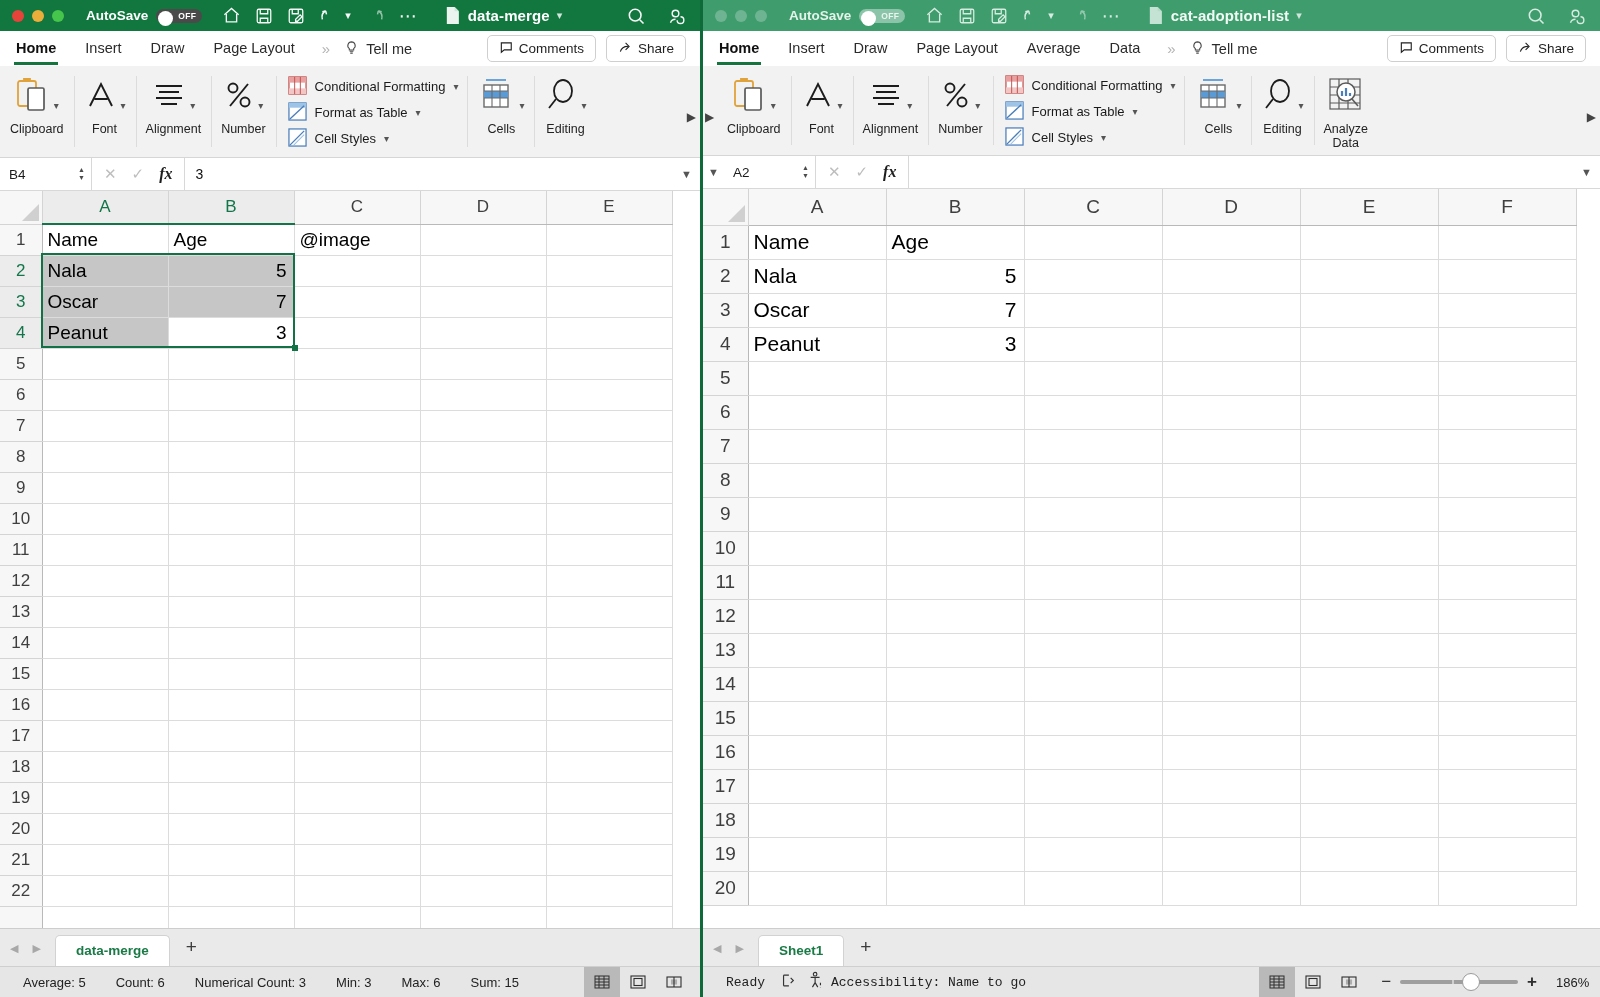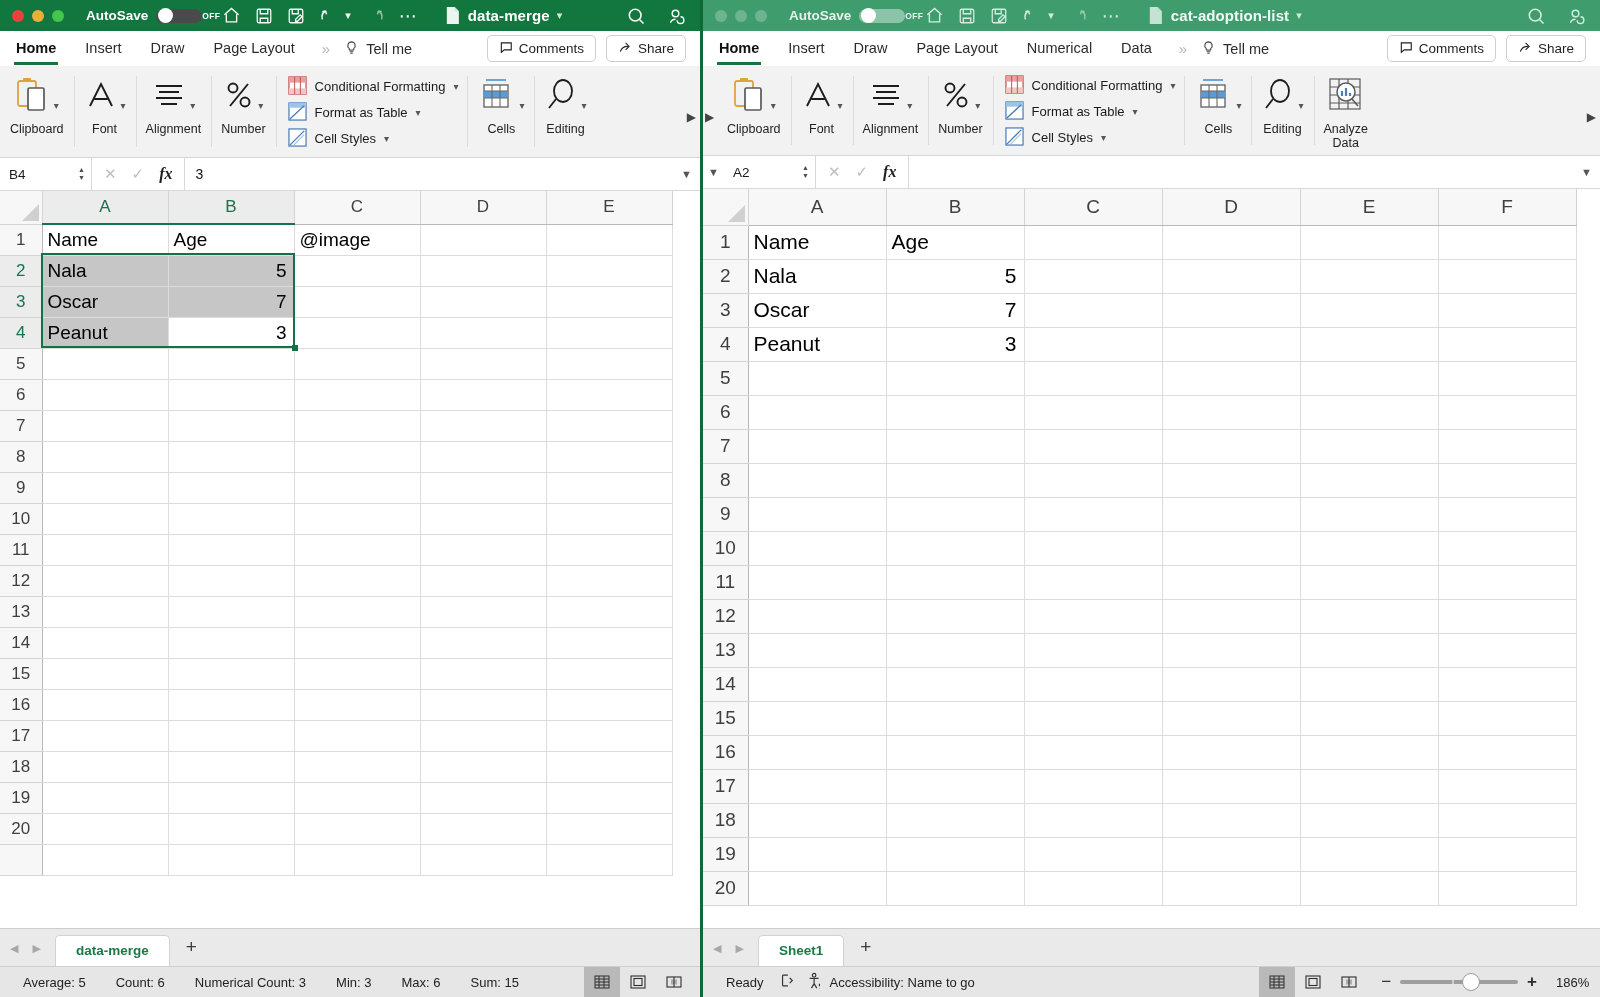--- a/index.html
+++ b/index.html
@@ -23,21 +23,21 @@
 
   .lights { display: flex; gap: 8px; align-items: center; margin-right: 22px; }
   .light { width: 12px; height: 12px; border-radius: 50%; }
   .win.left .light.red    { background: #e8433a; }
   .win.left .light.yellow { background: #ecae3b; }
   .win.left .light.green  { background: #45c54c; }
   .win.right .light { background: #6fb492; }
 
   .autosave-label { color: #ffffff; font-size: 13.5px; font-weight: 600; margin-right: 8px; }
   .win.right .autosave-label { color: #e4f2ea; }
-  .toggle { width: 46px; height: 14px; border-radius: 10px; display: flex; align-items: center; padding: 2px; gap: 24px; }
+  .toggle { width: 46px; height: 14px; border-radius: 10px; display: flex; padding: 2px; }
   .win.left  .toggle { background: #4a4a4a; }
   .win.right .toggle { background: #8cc4a9; }
   .toggle .knob { width: 15px; height: 15px; border-radius: 50%; background: #fff; flex: none; }
   .toggle .off { color: #fff; font-size: 8.5px; font-weight: 700; margin-left: 5px; letter-spacing: .3px; }
   .win.right .toggle .off { color: #eaf5ef; }
 
   .tb-icons { display: flex; align-items: center; gap: 14px; margin-left: 20px; }
   .tb-ic { color: #ffffff; opacity: .97; display: flex; align-items: center; }
   .win.right .tb-ic { color: #dcefe5; }
   .tb-ic.dim { opacity: .55; }
@@ -130,21 +130,21 @@
   .stat { padding: 0 15px; white-space: nowrap; }
   .viewbtns { display: flex; align-items: center; margin-left: auto; }
   .vbtn { width: 36px; height: 31px; display: flex; align-items: center; justify-content: center; color: #3a3a3a; }
   .vbtn.on { background: #b9b9b9; }
   .zoomwrap { display: flex; align-items: center; gap: 9px; padding-left: 14px; }
   .zslider { position: relative; width: 118px; height: 4px; background: #9e9e9e; border-radius: 2px; }
   .zknob { position: absolute; left: 62px; top: -7px; width: 18px; height: 18px; border-radius: 50%;
            background: #fff; border: 1px solid #9a9a9a; }
   .ztick { position: absolute; left: 52px; top: 0; width: 2px; height: 4px; background: #cfcfcf; }
   .zpct { font-size: 13px; color: #222; padding-left: 10px; min-width: 46px; }
-  .statleft { display: flex; align-items: center; }
+  .statleft { display: flex; align-items: center; font-family: Liberation Mono, monospace; }
   .accicon { display: flex; align-items: center; gap: 7px; padding-left: 12px; }
 </style>
 </head>
 <body>
 
 <div class="screen">
 
   <div class="win left">
 
     <div class="titlebar">
@@ -578,20 +578,36 @@
             </tr>
         <tr style="height:31px">
               <td class="rowh" style="font-size:17px">20</td>
               <td class="cell"></td>
               <td class="cell"></td>
               <td class="cell"></td>
               <td class="cell"></td>
               <td class="cell"></td>
             </tr>
         <tr style="height:31px">
+              <td class="rowh" style="font-size:17px">21</td>
+              <td class="cell"></td>
+              <td class="cell"></td>
+              <td class="cell"></td>
+              <td class="cell"></td>
+              <td class="cell"></td>
+            </tr>
+        <tr style="height:31px">
+              <td class="rowh" style="font-size:17px">22</td>
+              <td class="cell"></td>
+              <td class="cell"></td>
+              <td class="cell"></td>
+              <td class="cell"></td>
+              <td class="cell"></td>
+            </tr>
+        <tr style="height:31px">
               <td class="rowh" style="font-size:17px"></td>
               <td class="cell"></td>
               <td class="cell"></td>
               <td class="cell"></td>
               <td class="cell"></td>
               <td class="cell"></td>
             </tr>
       </tbody>
         </table>
       <div class="selbox" style="left:41px; top:62px; width:254px; height:95px;"></div>
@@ -712,21 +728,21 @@
             </svg>
           </span>
       </div>
     </div>
 
     <div class="tabsbar">
       <div class="tab active">Home</div>
       <div class="tab">Insert</div>
       <div class="tab">Draw</div>
       <div class="tab">Page Layout</div>
-      <div class="tab">Numerical</div>
+      <div class="tab">Average</div>
       <div class="tab">Data</div>
       <span class="chev-more">»</span>
       <div class="tellme">
         <span><svg width="15" height="17" viewBox="0 0 24 24" fill="none" stroke="#4a4a4a" stroke-width="1.7">
               <path d="M9 18h6M10 21h4"></path>
               <path d="M12 3a6 6 0 00-3.5 10.8V16h7v-2.2A6 6 0 0012 3z"></path>
             </svg></span>
         <span>Tell me</span>
       </div>
       <div class="tabs-right">

